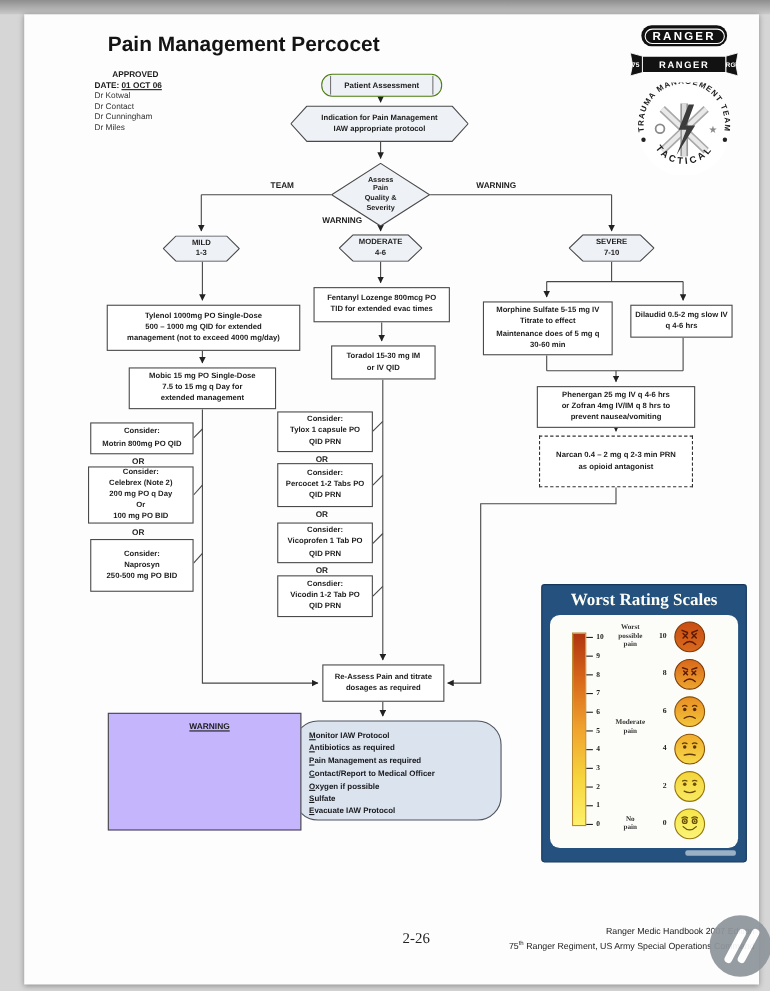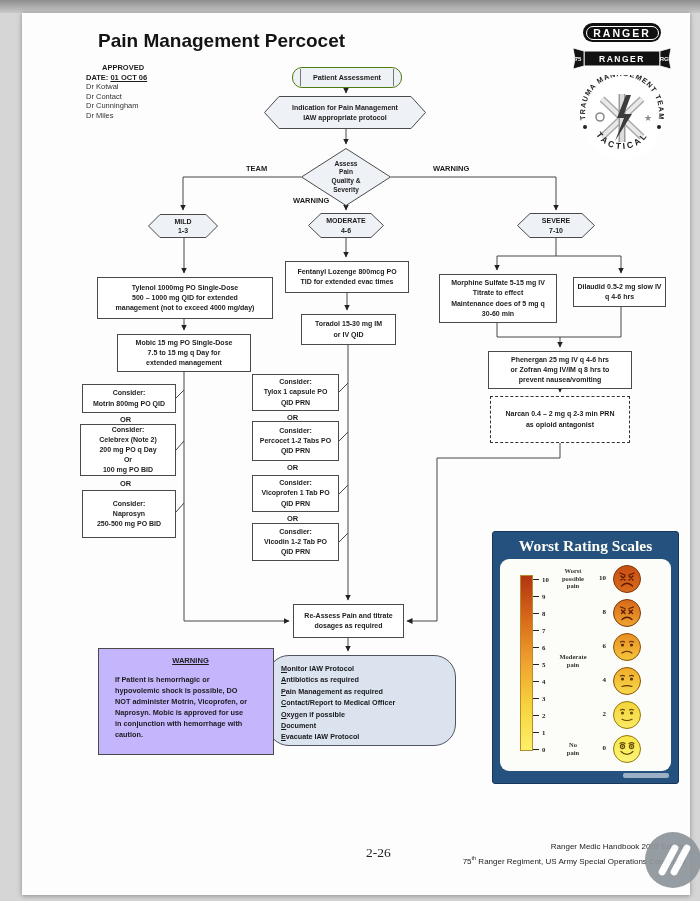--- a/index.html
+++ b/index.html
@@ -275,32 +275,26 @@
 
   <div class="box" style="left:293px;top:604px;width:111px;height:34px">Re-Assess Pain and titrate
 dosages as required</div>
 
   <div class="monitor">
     <div class="ml">Monitor IAW Protocol</div>
     <div class="ml">Antibiotics as required</div>
     <div class="ml">Pain Management as required</div>
     <div class="ml">Contact/Report to Medical Officer</div>
     <div class="ml">Oxygen if possible</div>
-    <div class="ml">Document</div>
+    <div class="ml">Sulfate</div>
     <div class="ml">Evacuate IAW Protocol</div>
   </div>
 
   <div class="warning">
     <div class="wtitle">WARNING</div>
-    <div class="wbody">If Patient is hemorrhagic or
-hypovolemic shock is possible, DO
-NOT administer Motrin, Vicoprofen, or
-Naprosyn.  Mobic is approved for use
-in conjunction with hemorrhage with
-caution.</div>
   </div>
 
 
   <div class="panel">
     <div class="ptitle">Worst Rating Scales</div>
     <div class="pinner">
       <div class="pbar"></div>
 
       <div class="tick" style="top:15px">
           <i></i>

